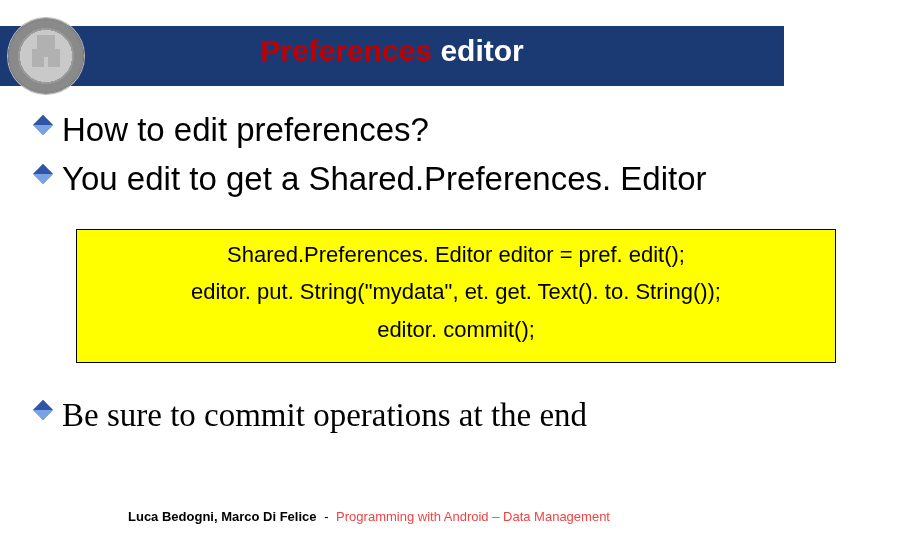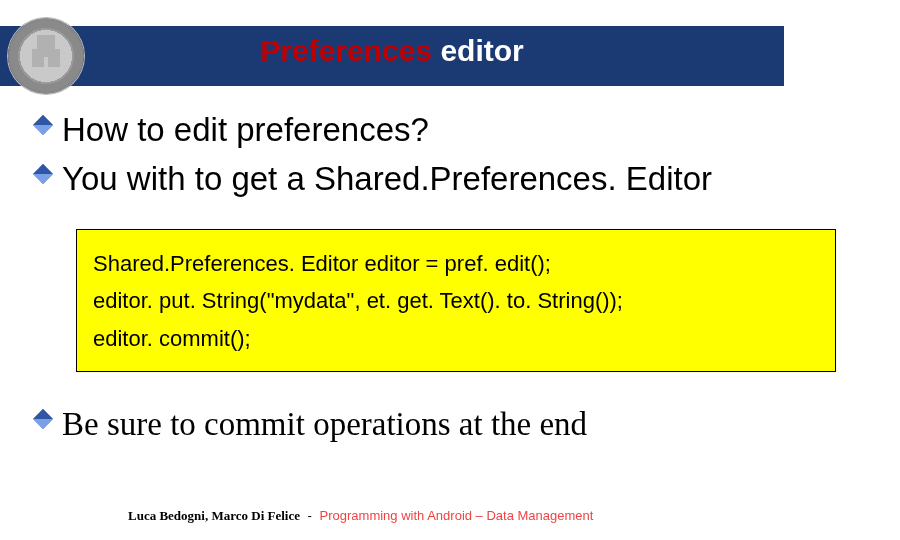--- a/index.html
+++ b/index.html
@@ -63,37 +63,38 @@
       linear-gradient(-45deg, #7aa0e8 0 50%, transparent 50%) no-repeat,
       linear-gradient(45deg, #3a66c4 0 50%, transparent 50%) no-repeat,
       linear-gradient(-135deg, #2a4b90 0 50%, transparent 50%) no-repeat;
   }
 
   .code-box {
     margin: 28px 0 28px 40px;
     width: 760px;
     background: #ffff00;
     border: 1px solid #000;
-    padding: 15px 16px 14px 16px;
+    padding: 6px 16px 14px 16px;
     color: #000;
     font-size: 22px;
     line-height: 1.7;
+    text-align: center;
   }
 
   .bottom-bullet { margin-top: 30px; font-family: Liberation Serif, serif; }
 
   
   .footer {
     position: absolute;
     left: 128px;
     bottom: 32px;
     font-size: 13px;
     color: #000;
   }
-  .footer .authors { font-weight: 700; font-family: Liberation Serif, serif; }
+  .footer .authors { font-weight: 700; font-family: Liberation Sans, sans-serif; }
   .footer .sep { margin: 0 4px; }
   .footer .course { color: #ef4444; font-weight: 400; font-family: Verdana, Geneva, sans-serif; }
 </style>
 </head>
 <body>
 
 <div class="slide">
 
   <div class="header-band"></div>
   <div class="seal"></div>
@@ -103,21 +104,21 @@
 
   <div class="body">
 
     <div class="bullet">
       <span class="diamond"></span>
       <span>How to edit preferences?</span>
     </div>
 
     <div class="bullet">
       <span class="diamond"></span>
-      <span>You with to get a Shared.Preferences. Editor</span>
+      <span>You edit to get a Shared.Preferences. Editor</span>
     </div>
 
     <div class="code-box">
       <div>Shared.Preferences. Editor editor = pref. edit();</div>
       <div>editor. put. String("mydata", et. get. Text(). to. String());</div>
       <div>editor. commit();</div>
     </div>
 
     <div class="bullet bottom-bullet">
       <span class="diamond"></span>

